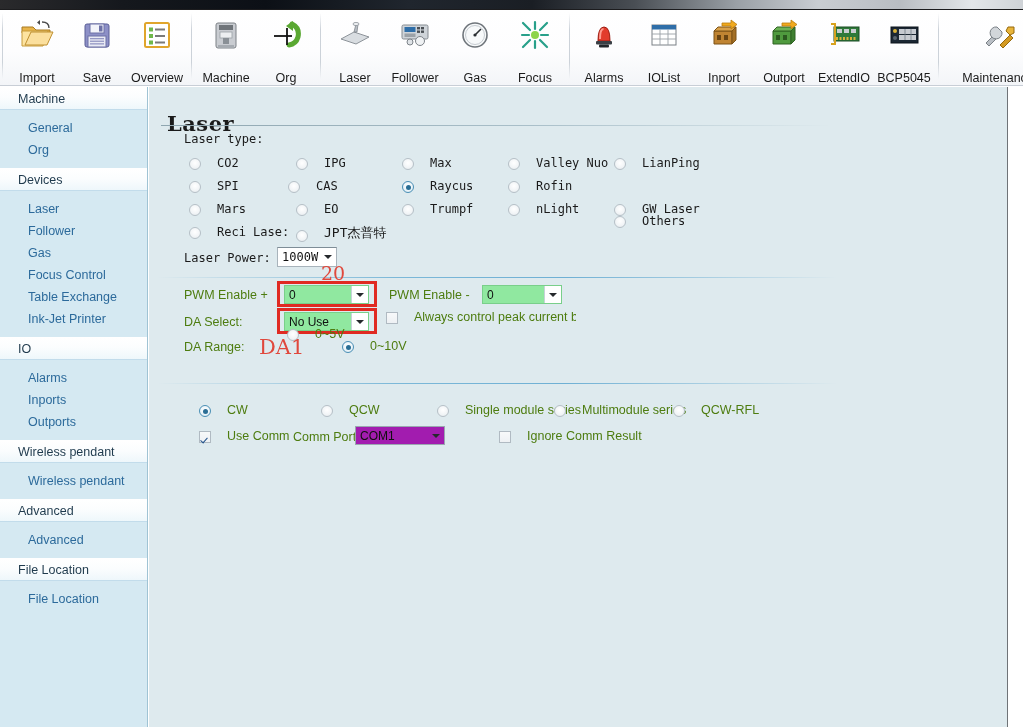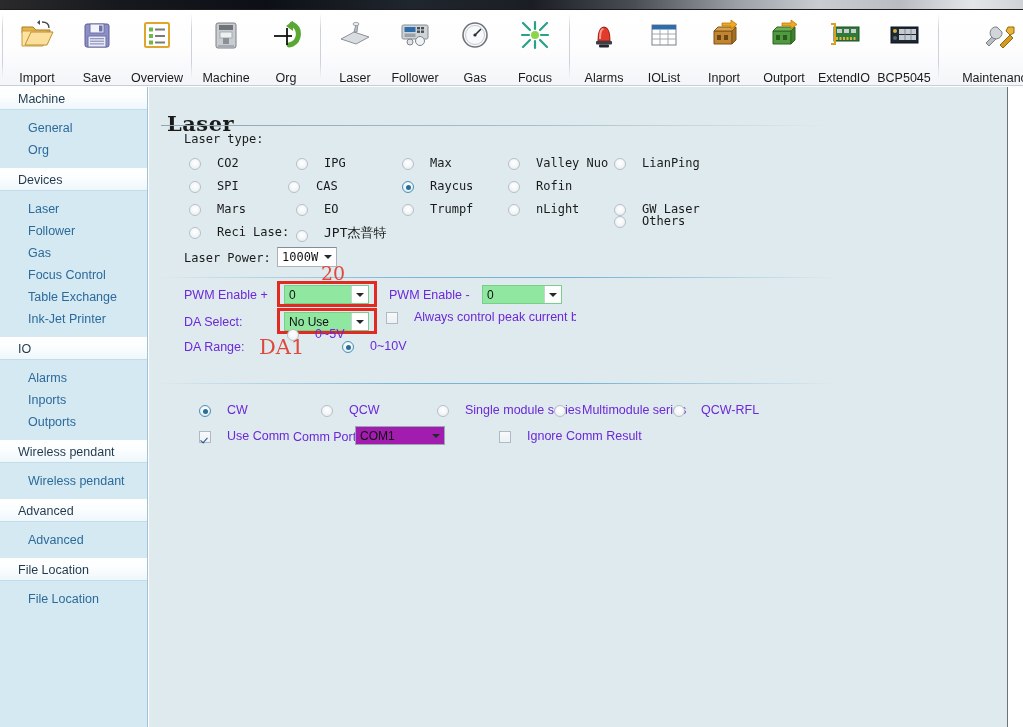--- a/index.html
+++ b/index.html
@@ -152,21 +152,21 @@
   }
 
   .mono {
     font-family: "DejaVu Sans Mono", "Liberation Mono", monospace;
     font-size: 12px;
     color: #1a1a1a;
   }
   .sans {
     font-family: "Liberation Sans", sans-serif;
     font-size: 12.5px;
-    color: #6d28d9;
+    color: #4d7c0f;
   }
 
   .abs { position: absolute; }
 
   
   .radio {
     display: inline-block;
     width: 12px; height: 12px;
     border-radius: 50%;
     background: radial-gradient(circle at 50% 40%, #ffffff 0%, #f2f5f7 55%, #e4e9ed 100%);

